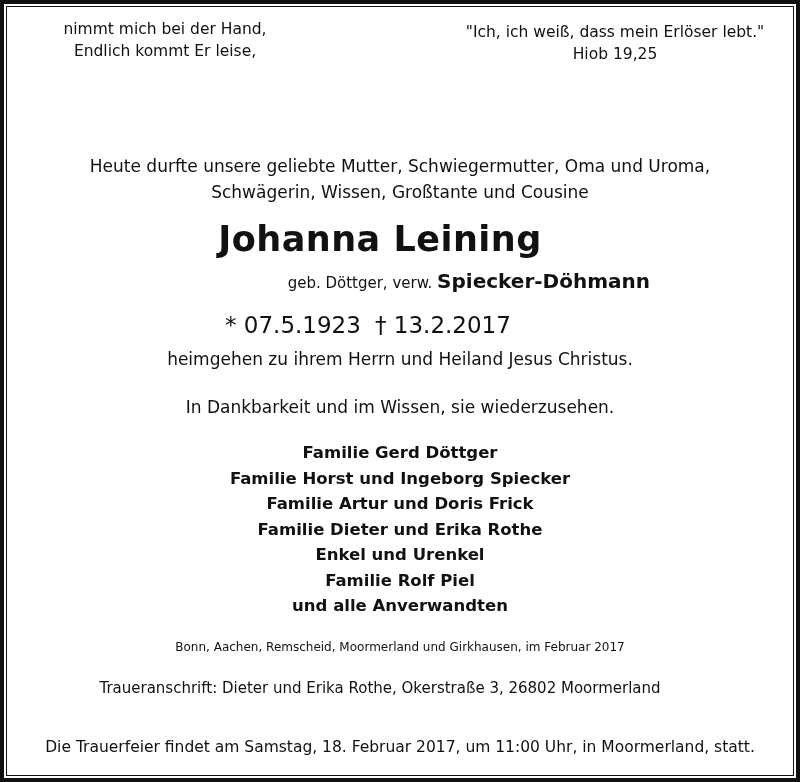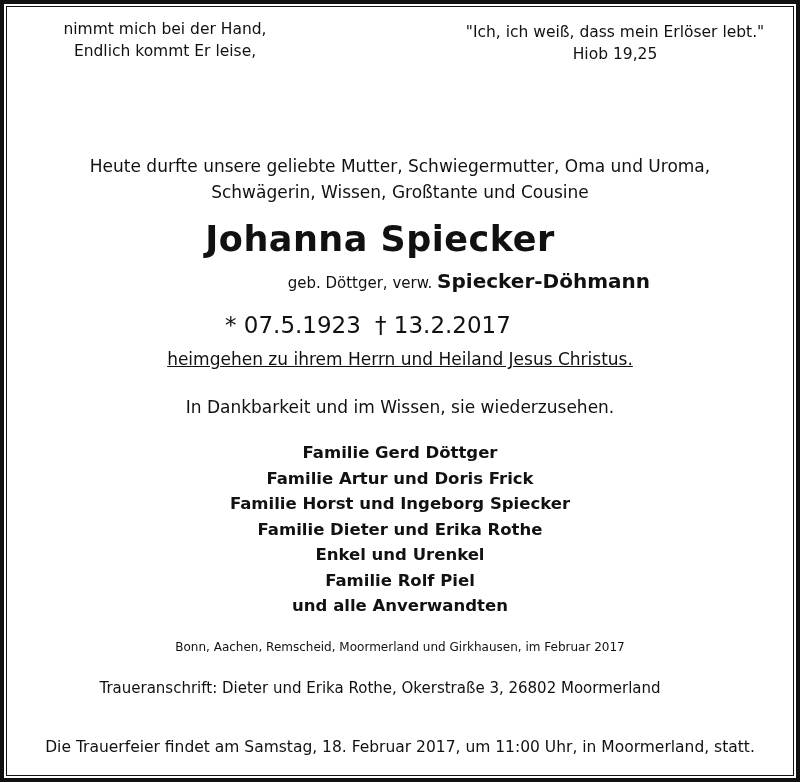--- a/index.html
+++ b/index.html
@@ -13,21 +13,21 @@
   .poem { left: 40px; top: 18px; width: 250px; font-size: 15.5px; line-height: 22px; }
   .verse { left: 440px; top: 21px; width: 350px; font-size: 15.5px; line-height: 22px; }
   .intro { left: 20px; top: 145px; width: 760px; font-size: 17px; line-height: 26px; margin-top: 8px; }
   .name { left: 180px; top: 216px; width: 400px; font-size: 35px; font-weight: bold;
           letter-spacing: 0.5px; line-height: 46px; }
   .maiden { left: 150px; top: 268px; width: 500px; font-size: 15px; line-height: 26px; text-align: right; }
   .maiden .married { font-size: 20px; font-weight: bold; }
   .dates { top: 313px; font-size: 23px; line-height: 24px; }
   .born { left: 225px; }
   .died { left: 375px; }
-  .went { left: 20px; top: 346px; width: 760px; font-size: 17px; line-height: 26px; text-decoration: underline; }
+  .went { left: 20px; top: 346px; width: 760px; font-size: 17px; line-height: 26px; }
   .grat { left: 20px; top: 394px; width: 760px; font-size: 17px; line-height: 26px; }
   .mourners { left: 150px; top: 440px; width: 500px; font-size: 16.5px; font-weight: bold;
               line-height: 25.5px; }
   .place { left: 20px; top: 634px; width: 760px; font-size: 12px; line-height: 26px; }
   .addr { left: 20px; top: 677px; width: 720px; font-size: 15px; line-height: 22px; }
   .funeral { left: 10px; top: 736px; width: 780px; font-size: 15.5px; line-height: 22px; }
 </style>
 </head>
 <body>
 
@@ -42,37 +42,37 @@
 <div class="abs verse">
   <div>"Ich, ich weiß, dass mein Erlöser lebt."</div>
   <div>Hiob 19,25</div>
 </div>
 
 <div class="abs intro">
   <div>Heute durfte unsere geliebte Mutter, Schwiegermutter, Oma und Uroma,</div>
   <div>Schwägerin, Wissen, Großtante und Cousine</div>
 </div>
 
-<div class="abs name">Johanna Spiecker</div>
+<div class="abs name">Johanna Leining</div>
 
 <div class="abs maiden">
   <span>geb. Döttger, verw.</span>
   <span class="married">Spiecker-Döhmann</span>
 </div>
 
 <div class="abs dates born">* 07.5.1923</div>
 <div class="abs dates died">† 13.2.2017</div>
 
 <div class="abs went">heimgehen zu ihrem Herrn und Heiland Jesus Christus.</div>
 <div class="abs grat">In Dankbarkeit und im Wissen, sie wiederzusehen.</div>
 
 <div class="abs mourners">
   <div>Familie Gerd Döttger</div>
+  <div>Familie Horst und Ingeborg Spiecker</div>
   <div>Familie Artur und Doris Frick</div>
-  <div>Familie Horst und Ingeborg Spiecker</div>
   <div>Familie Dieter und Erika Rothe</div>
   <div>Enkel und Urenkel</div>
   <div>Familie Rolf Piel</div>
   <div>und alle Anverwandten</div>
 </div>
 
 <div class="abs place">Bonn, Aachen, Remscheid, Moormerland und Girkhausen, im Februar 2017</div>
 <div class="abs addr">Traueranschrift: Dieter und Erika Rothe, Okerstraße 3, 26802 Moormerland</div>
 <div class="abs funeral">Die Trauerfeier findet am Samstag, 18. Februar 2017, um 11:00 Uhr, in Moormerland, statt.</div>
 

